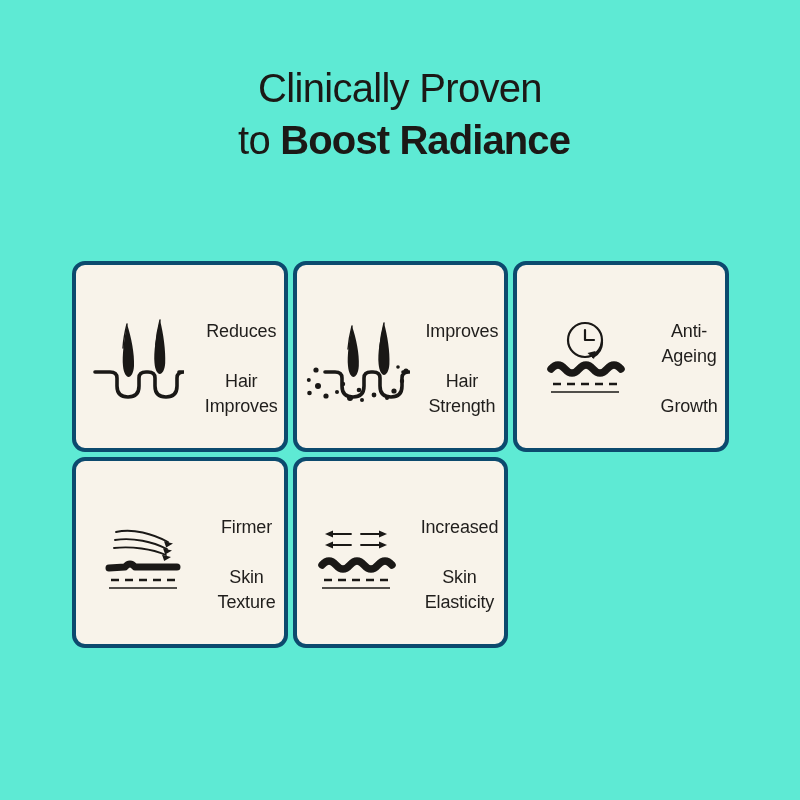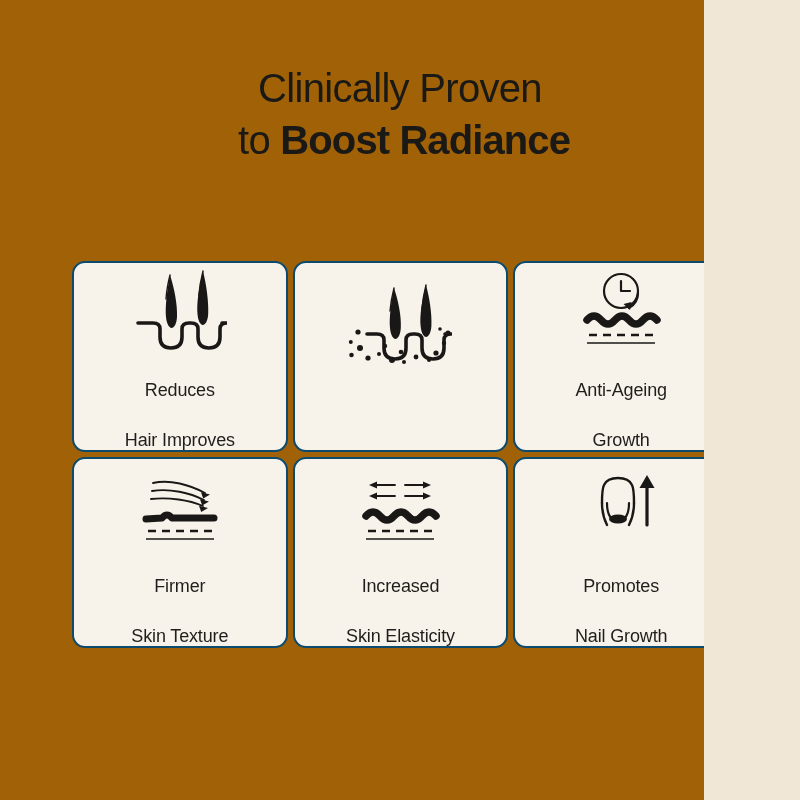--- a/index.html
+++ b/index.html
@@ -10,23 +10,23 @@
 
   body {
     background:#f1e7d6;
     font-family:"Liberation Sans", sans-serif;
     color:#23211f;
     -webkit-font-smoothing:antialiased;
   }
 
   .page {
     position:relative;
-    width:704px;
+    width:800px;
     height:800px;
-    background:#a16207;
+    background:#5eead4;
     overflow:hidden;
   }
 
   
   .headline {
     position:absolute;
     left:0; top:62px;
     width:800px;
     text-align:center;
     line-height:1.30;
@@ -44,25 +44,24 @@
     left:72px; top:261px;
     width:657px;
     display:grid;
     grid-template-columns:repeat(3, 1fr);
     grid-template-rows:191px 191px;
     gap:5px 5px;
   }
 
   .card {
     background:#f8f3ea;
-    border:2px solid #0c4a6e;
+    border:4px solid #0c4a6e;
     border-radius:13px;
     position:relative;
     display:flex;
-    flex-direction:column;
     align-items:center;
     justify-content:flex-start;
   }
 
   .icon-wrap {
     height:112px;
     width:100%;
     display:flex;
     align-items:center;
     justify-content:center;
@@ -138,20 +137,24 @@
             <circle cx="68" cy="77" r="2.4"></circle>
             <circle cx="81" cy="80" r="2.0"></circle>
             <circle cx="88" cy="73" r="2.6"></circle>
             <circle cx="96" cy="63" r="2.2"></circle>
             <circle cx="100" cy="53" r="2.6"></circle>
             <circle cx="92" cy="49" r="1.8"></circle>
             <circle cx="37" cy="66" r="2.2"></circle>
           </g>
         </svg>
       </div>
+      <div class="card-label">
+        <span>Improves</span><br>
+        <span>Hair Strength</span>
+      </div>
     </div>
 
     <div class="card">
       <div class="icon-wrap">
         <svg width="96" height="84" viewBox="0 0 96 84" fill="none">
 
           <circle cx="48" cy="22" r="17" stroke="#1a1816" stroke-width="2.2" fill="none"></circle>
           <path d="M48 12 V22 H57" stroke="#1a1816" stroke-width="2.2" stroke-linecap="round" stroke-linejoin="round" fill="none"></path>
 
           <path d="M65 24 A17 17 0 0 1 56 39" stroke="#1a1816" stroke-width="2.2" fill="none" stroke-linecap="round"></path>
@@ -215,37 +218,15 @@
           <line x1="16" y1="66" x2="80" y2="66" stroke="#1a1816" stroke-width="2.6" stroke-dasharray="8 6"></line>
           <line x1="14" y1="74" x2="82" y2="74" stroke="#1a1816" stroke-width="1.6"></line>
         </svg>
       </div>
       <div class="card-label">
         <span>Increased</span><br>
         <span>Skin Elasticity</span>
       </div>
     </div>
 
-    <div class="card">
-      <div class="icon-wrap">
-        <svg width="82" height="84" viewBox="0 0 82 84" fill="none">
-
-          <path d="M22 38 C22 30 22 24 24 20 C26.5 14.5 33 13 38 13 C43 13 49.5 14.5 52 20 C54 24 54 30 54 38" stroke="#1a1816" stroke-width="2.4" fill="none" stroke-linecap="round"></path>
-          <path d="M22 38 C22 47 24 54 27 60" stroke="#1a1816" stroke-width="2.4" fill="none" stroke-linecap="round"></path>
-          <path d="M54 38 C54 47 52 54 49 60" stroke="#1a1816" stroke-width="2.4" fill="none" stroke-linecap="round"></path>
-
-          <path d="M27 38 C27 45 28.5 50 31 53" stroke="#1a1816" stroke-width="2.2" fill="none" stroke-linecap="round"></path>
-          <path d="M49 38 C49 45 47.5 50 45 53" stroke="#1a1816" stroke-width="2.2" fill="none" stroke-linecap="round"></path>
-
-          <ellipse cx="38" cy="54" rx="9" ry="4.6" fill="#1a1816"></ellipse>
-
-          <line x1="67" y1="60" x2="67" y2="19" stroke="#1a1816" stroke-width="3.2" stroke-linecap="round"></line>
-          <path d="M67 10 L59.5 23 L74.5 23 Z" fill="#1a1816"></path>
-        </svg>
-      </div>
-      <div class="card-label">
-        <span>Promotes</span><br>
-        <span>Nail Growth</span>
-      </div>
-    </div>
 
   </div>
 </div>
 
 </body></html>

